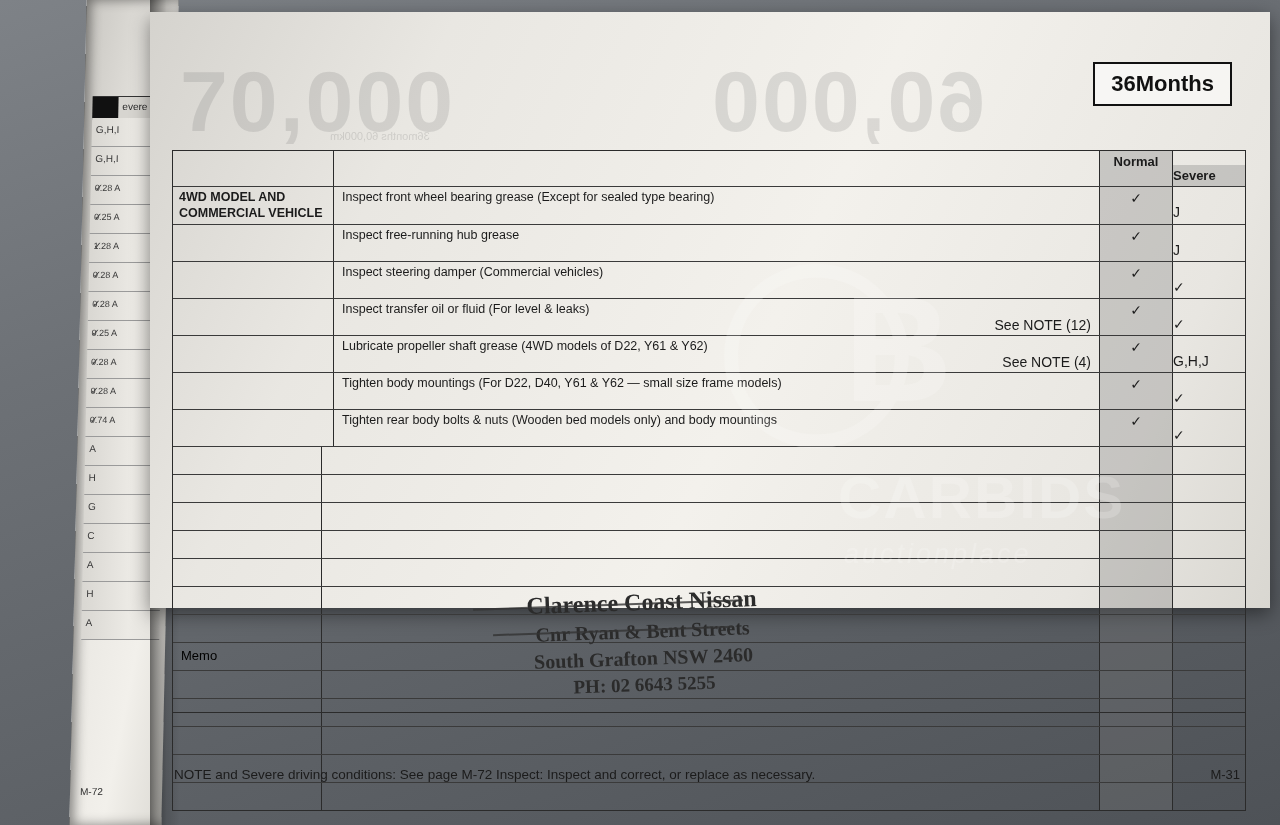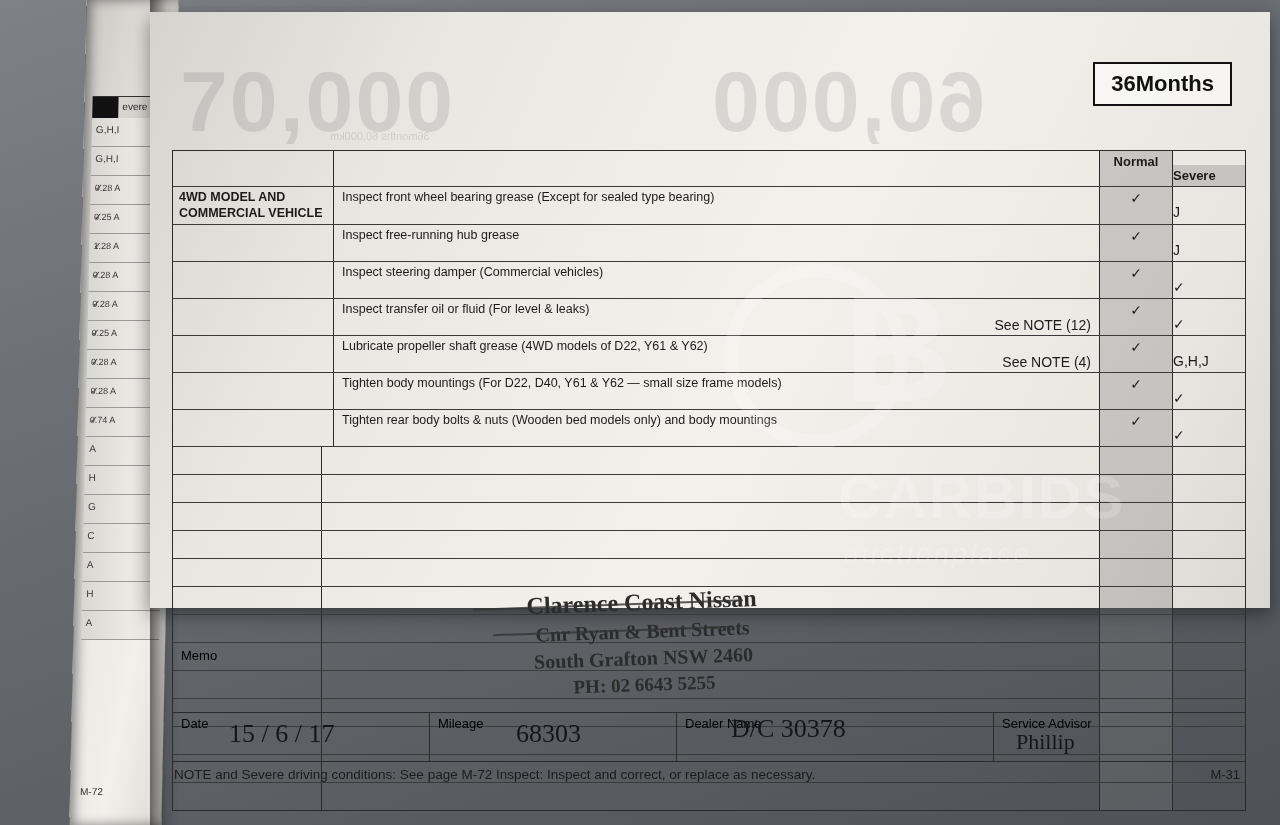--- a/index.html
+++ b/index.html
@@ -413,38 +413,20 @@
       <div class="stamp">
         <div class="l1">Clarence Coast Nissan</div>
         <div class="l2">Cnr Ryan &amp; Bent Streets</div>
         <div class="l3">South Grafton  NSW  2460</div>
         <div class="l4">PH: 02 6643 5255</div>
       </div>
       <div class="strike" style="left:300px; top:-8px; width:270px; transform:rotate(-2deg);"></div>
       <div class="strike" style="left:320px; top:18px; width:240px; transform:rotate(-2deg);"></div>
     </div>
 
-    <div class="footrow">
-      <div class="cell f-date">
-        <span>Date</span>
-        <span class="hand" style="left:56px; top:6px;">15 / 6   / 17</span>
-      </div>
-      <div class="cell f-mile">
-        <span>Mileage</span>
-        <span class="hand" style="left:86px; top:6px;">68303</span>
-      </div>
-      <div class="cell f-deal">
-        <span>Dealer Name</span>
-        <span class="hand" style="left:54px; top:1px;">D/C 30378</span>
-      </div>
-      <div class="cell f-adv">
-        <span>Service Advisor</span>
-        <span class="hand sm" style="left:22px; top:16px;">Phillip</span>
-      </div>
-    </div>
 
     <div class="footnote">NOTE and Severe driving conditions: See page M-72    Inspect: Inspect and correct, or replace as necessary.</div>
     <div class="pageno">M-31</div>
 
     <div class="wm">
       <div class="letters">⃝B</div>
       <div class="brand">CARBIDS</div>
       <div class="sub">auctionplace</div>
     </div>
 

